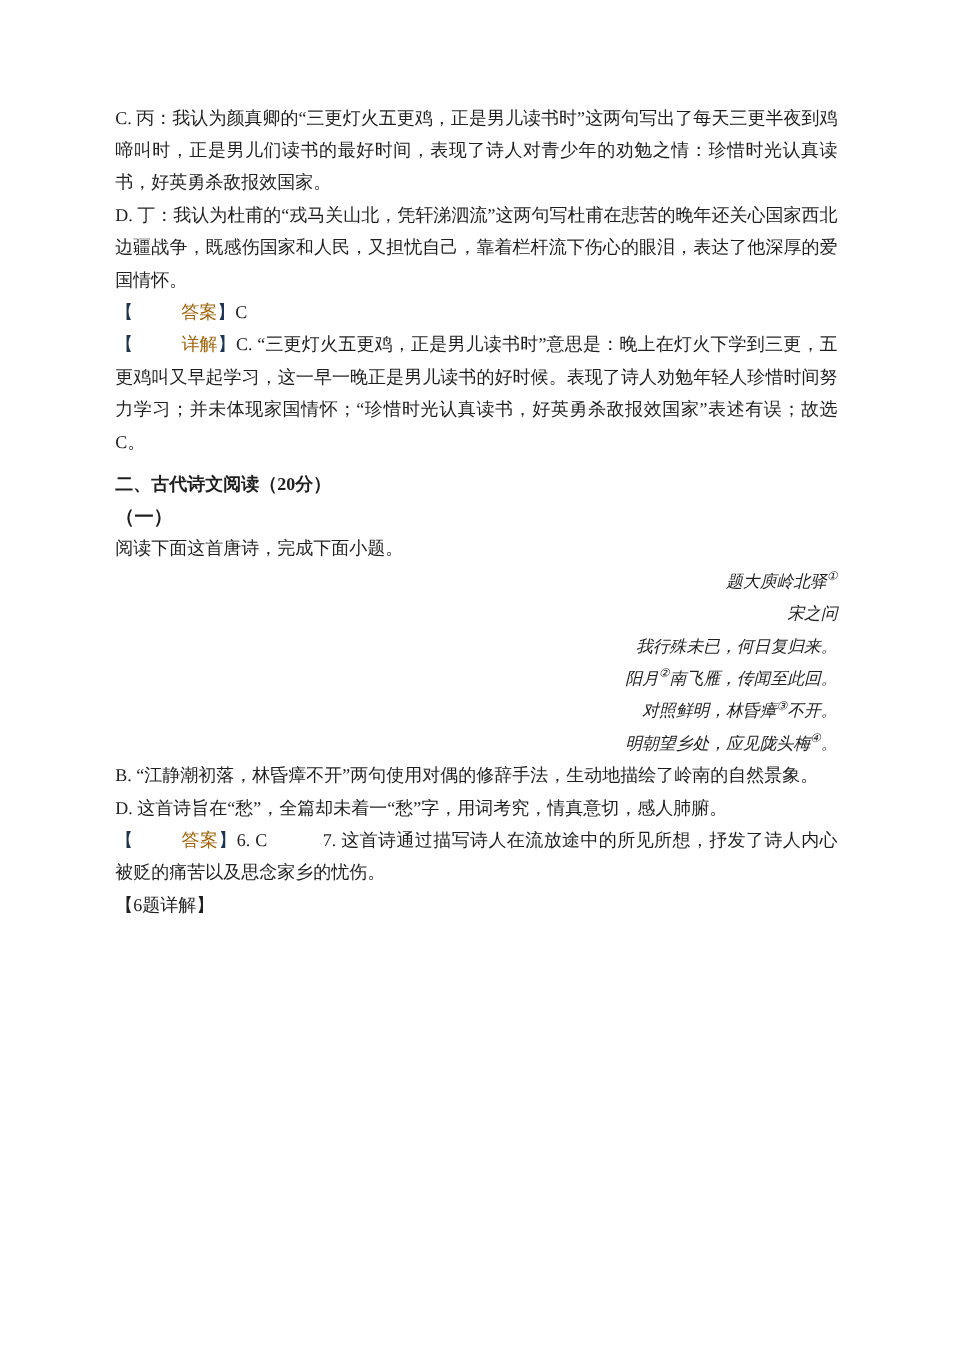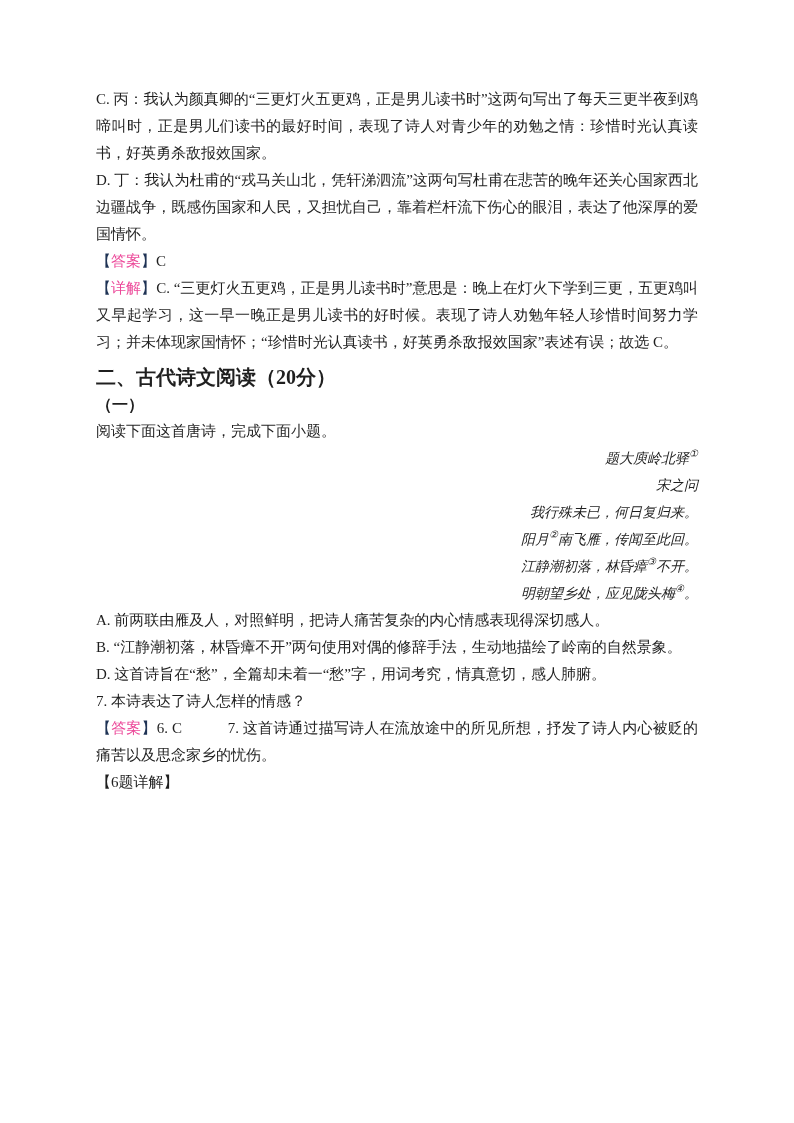--- a/index.html
+++ b/index.html
@@ -23,39 +23,39 @@
   }
   p {
     margin: 0;
     font-size: 15px;
     line-height: 27px;
     text-align: justify;
     word-break: break-all;
   }
   .section-heading {
     font-weight: bold;
-    font-size: 20px;
+    font-size: 15px;
     margin-top: 8px;
   }
   .subsection-heading {
     font-weight: bold;
     font-size: 16px;
   }
   .center { text-align: right; }
   .poem-line {
     font-style: italic;
     font-size: 14px;
     font-family: "DejaVu Serif", "Liberation Serif", serif;
   }
   sup {
     font-size: 10px;
     line-height: 0;
   }
   .bracket { color: #1f3355; }
-  .blue-label { color: #ec4899; }
+  .blue-label { color: #a16207; margin-left: 40px; }
 </style>
 </head>
 <body>
 
 <div class="page">
 
   <p>C. 丙：我认为颜真卿的“三更灯火五更鸡，正是男儿读书时”这两句写出了每天三更半夜到鸡啼叫时，正是男儿们读书的最好时间，表现了诗人对青少年的劝勉之情：珍惜时光认真读书，好英勇杀敌报效国家。</p>
 
   <p>D. 丁：我认为杜甫的“戎马关山北，凭轩涕泗流”这两句写杜甫在悲苦的晚年还关心国家西北边疆战争，既感伤国家和人民，又担忧自己，靠着栏杆流下伤心的眼泪，表达了他深厚的爱国情怀。</p>
 
@@ -67,28 +67,26 @@
 
   <p class="subsection-heading">（一）</p>
 
   <p>阅读下面这首唐诗，完成下面小题。</p>
 
   <div>
     <p class="center poem-line"><span>题大庾岭北驿</span><sup>①</sup></p>
     <p class="center poem-line">宋之问</p>
     <p class="center poem-line"><span>我行殊未已，何日复归来。</span><sup></sup><span></span></p>
     <p class="center poem-line"><span>阳月</span><sup>②</sup><span>南飞雁，传闻至此回。</span></p>
-    <p class="center poem-line"><span>江静潮初落，林昏瘴</span><sup>③</sup><span>不开。</span></p>
+    <p class="center poem-line"><span>对照鲜明，林昏瘴</span><sup>③</sup><span>不开。</span></p>
     <p class="center poem-line"><span>明朝望乡处，应见陇头梅</span><sup>④</sup><span>。</span></p>
   </div>
 
 
-  <p>A. 前两联由雁及人，对照鲜明，把诗人痛苦复杂的内心情感表现得深切感人。</p>
   <p>B. “江静潮初落，林昏瘴不开”两句使用对偶的修辞手法，生动地描绘了岭南的自然景象。</p>
   <p>D. 这首诗旨在“愁”，全篇却未着一“愁”字，用词考究，情真意切，感人肺腑。</p>
 
-  <p>7. 本诗表达了诗人怎样的情感？</p>
 
   <p><span class="bracket">【</span><span class="blue-label">答案</span><span class="bracket">】</span><span>6. C　　　7. 这首诗通过描写诗人在流放途中的所见所想，抒发了诗人内心被贬的痛苦以及思念家乡的忧伤。</span></p>
 
   <p>【6题详解】</p>
 
 </div>
 
 </body></html>

